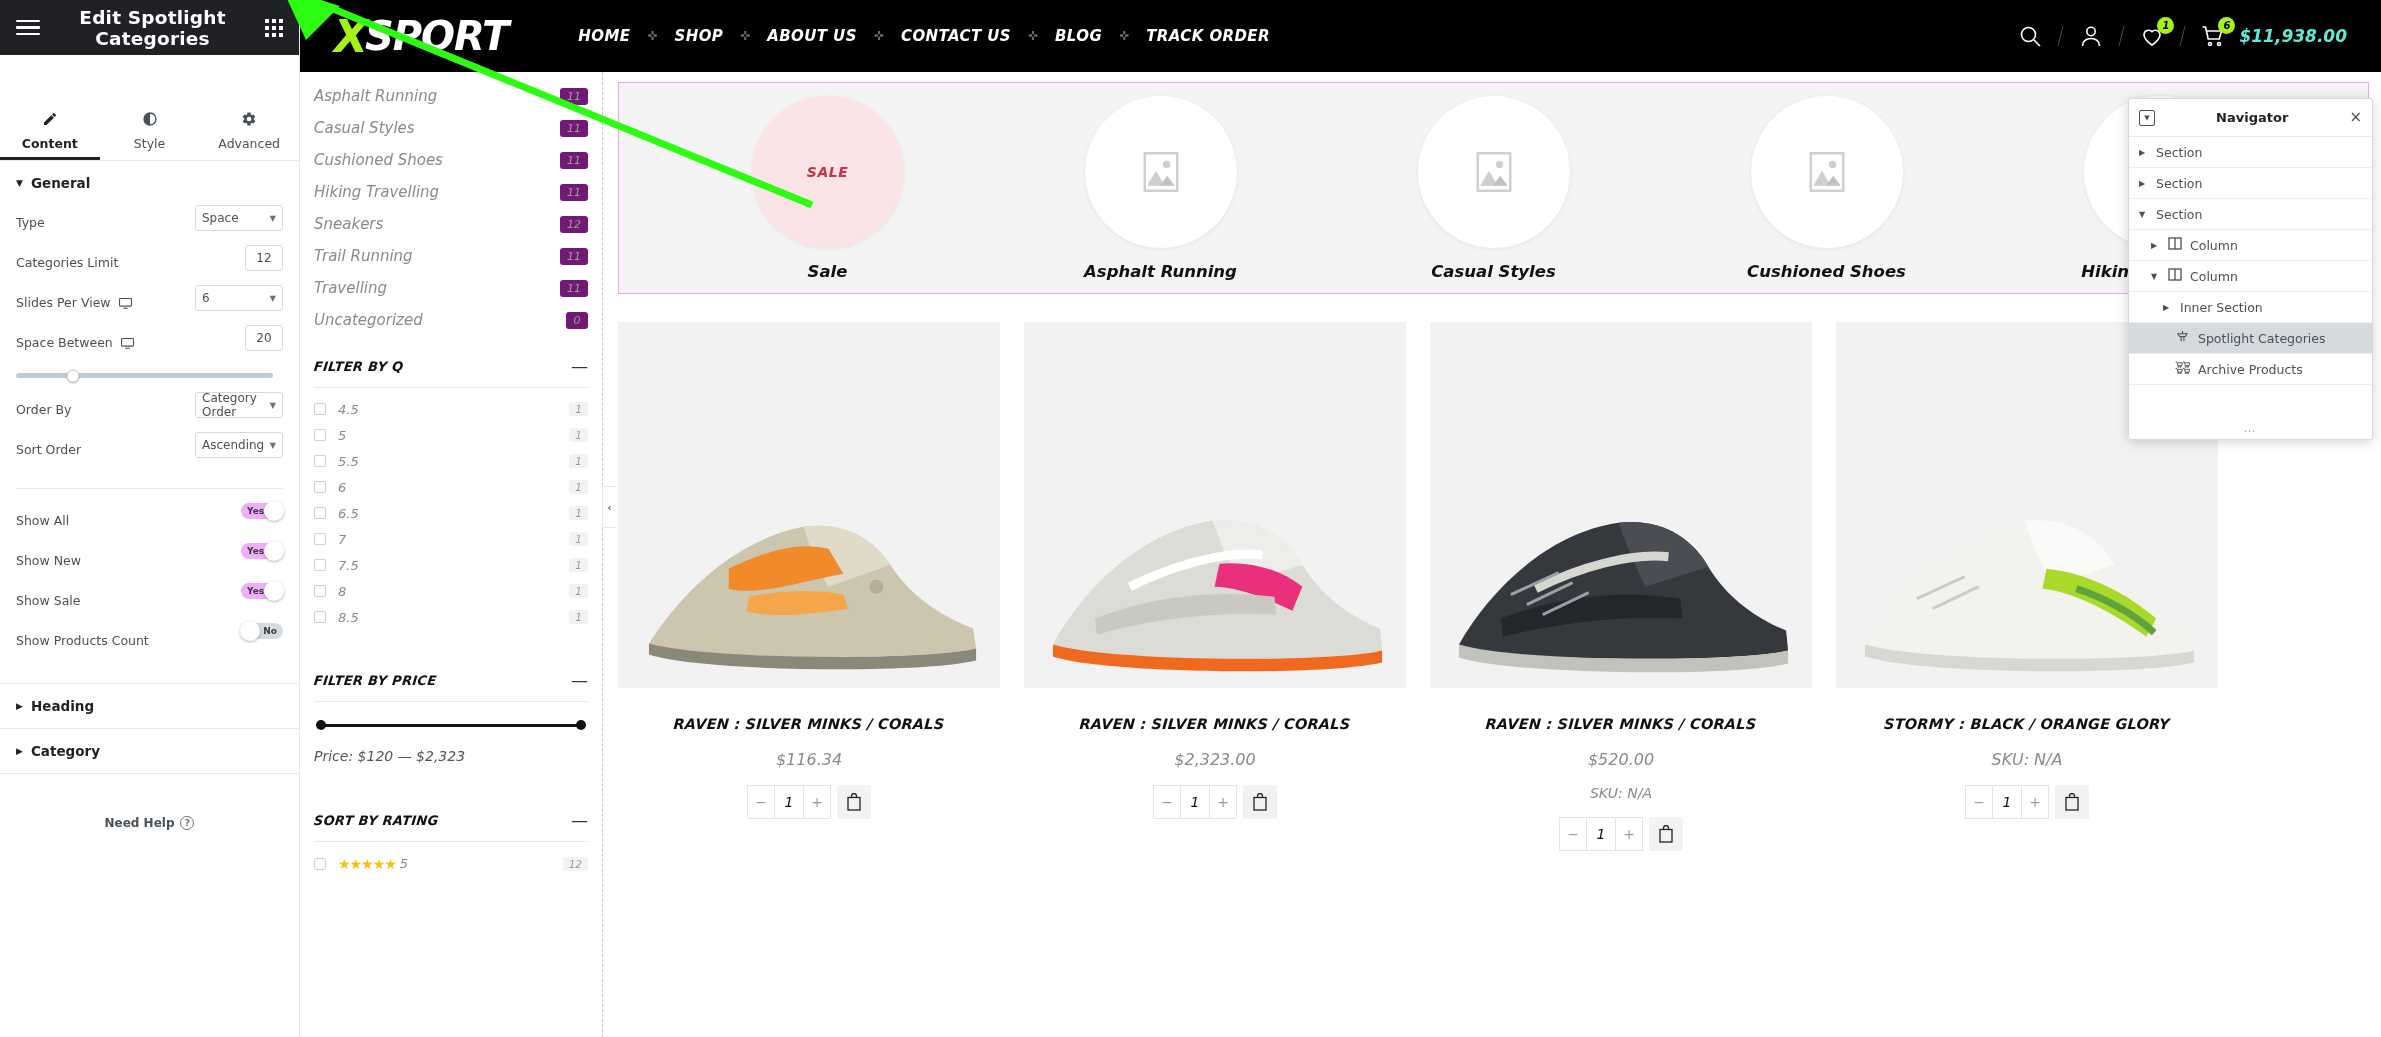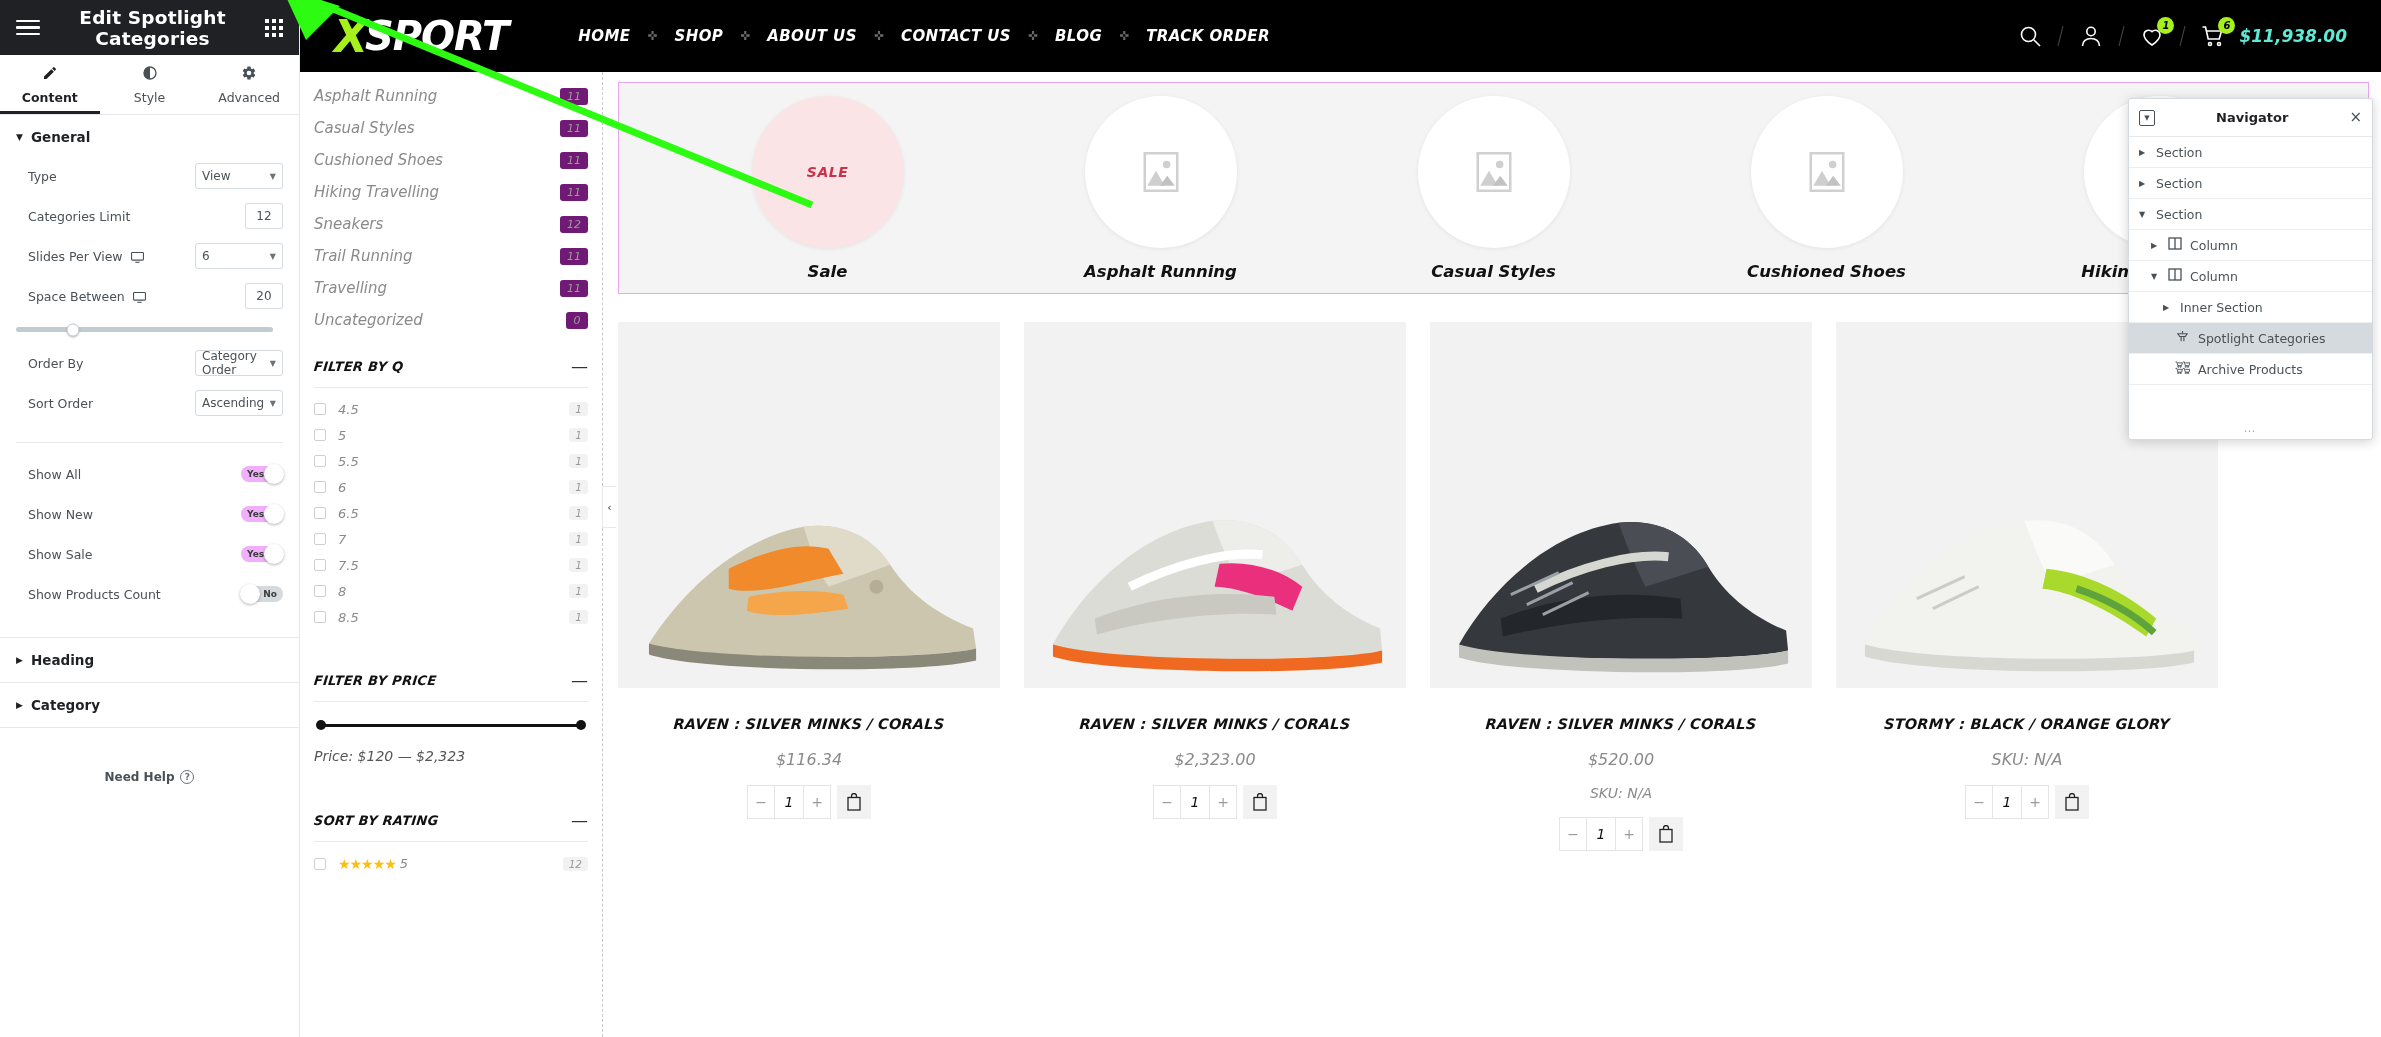--- a/index.html
+++ b/index.html
@@ -28,36 +28,36 @@
   }
   .hamburger { width: 24px; display:flex; flex-direction:column; gap:4px; cursor:pointer; }
   .hamburger i { display:block; height: 2.5px; background:#fff; border-radius:1px; }
   .panel-title {
     flex: 1; text-align: center; font-size: 18.5px; font-weight: bold;
     letter-spacing: .2px; color:#fff;
   }
   .grid-dots { display:grid; grid-template-columns: repeat(3,4px); gap:3px; cursor:pointer; }
   .grid-dots i { width:4px; height:4px; background:#fff; display:block; }
 
-  .panel-tabs { display:flex; border-bottom:1px solid #e6e9ec; height:60px; flex:0 0 60px; background:#fff;}
+  .panel-tabs { display:flex; border-bottom:1px solid #e6e9ec; height:60px; flex:0 0 60px; background:#fff;margin-top:46px;}
   .ptab { flex:1; display:flex; flex-direction:column; align-items:center; justify-content:center;
           gap:6px; cursor:pointer; font-size:12.5px; color:#495157; position:relative; }
   .ptab.active { color:#1f2124; font-weight:600; }
   .ptab.active::after { content:""; position:absolute; bottom:0; left:0; right:0; height:3px; background:#1f2124; }
   .ptab svg { width:16px; height:16px; }
 
   .panel-body { flex:1; overflow:hidden; }
   .section-head {
     display:flex; align-items:center; gap:8px;
     padding: 14px 16px; font-size:13.5px; font-weight:bold; color:#1f2124; cursor:pointer;
   }
   .caret { font-size:9px; color:#1f2124; line-height:1; }
   .ctrl-group { padding: 0 16px 6px 16px; }
   .row {
-    display:flex; align-items:center; min-height:34px; margin-bottom:6px;margin-left:12px;
+    display:flex; min-height:34px; margin-bottom:6px;
   }
   .row .lbl { font-size:12.5px; color:#495157; flex:1; display:flex; align-items:center; gap:8px; }
   .mon-icon { width:13px; height:11px; display:inline-block; }
   .select {
     width:88px; height:26px; border:1px solid #d5dadf; border-radius:3px;
     font-size:12px; color:#495157; display:flex; align-items:center;
     padding:0 6px; justify-content:space-between; background:#fff; cursor:pointer;
   }
   .select .arw { font-size:8px; color:#6b7378; }
   .numinput {
@@ -270,21 +270,21 @@
         <span>General</span>
       </div>
 
       <div class="ctrl-group">
 
         <div class="row">
           <span class="lbl">
               <span>Type</span>
             </span>
           <div class="select">
-            <span>View</span>
+            <span>Space</span>
             <span class="arw">▼</span>
           </div>
         </div>
 
         <div class="row">
           <span class="lbl">
               <span>Categories Limit</span>
             </span>
           <div class="numinput">
             <span>12</span>

